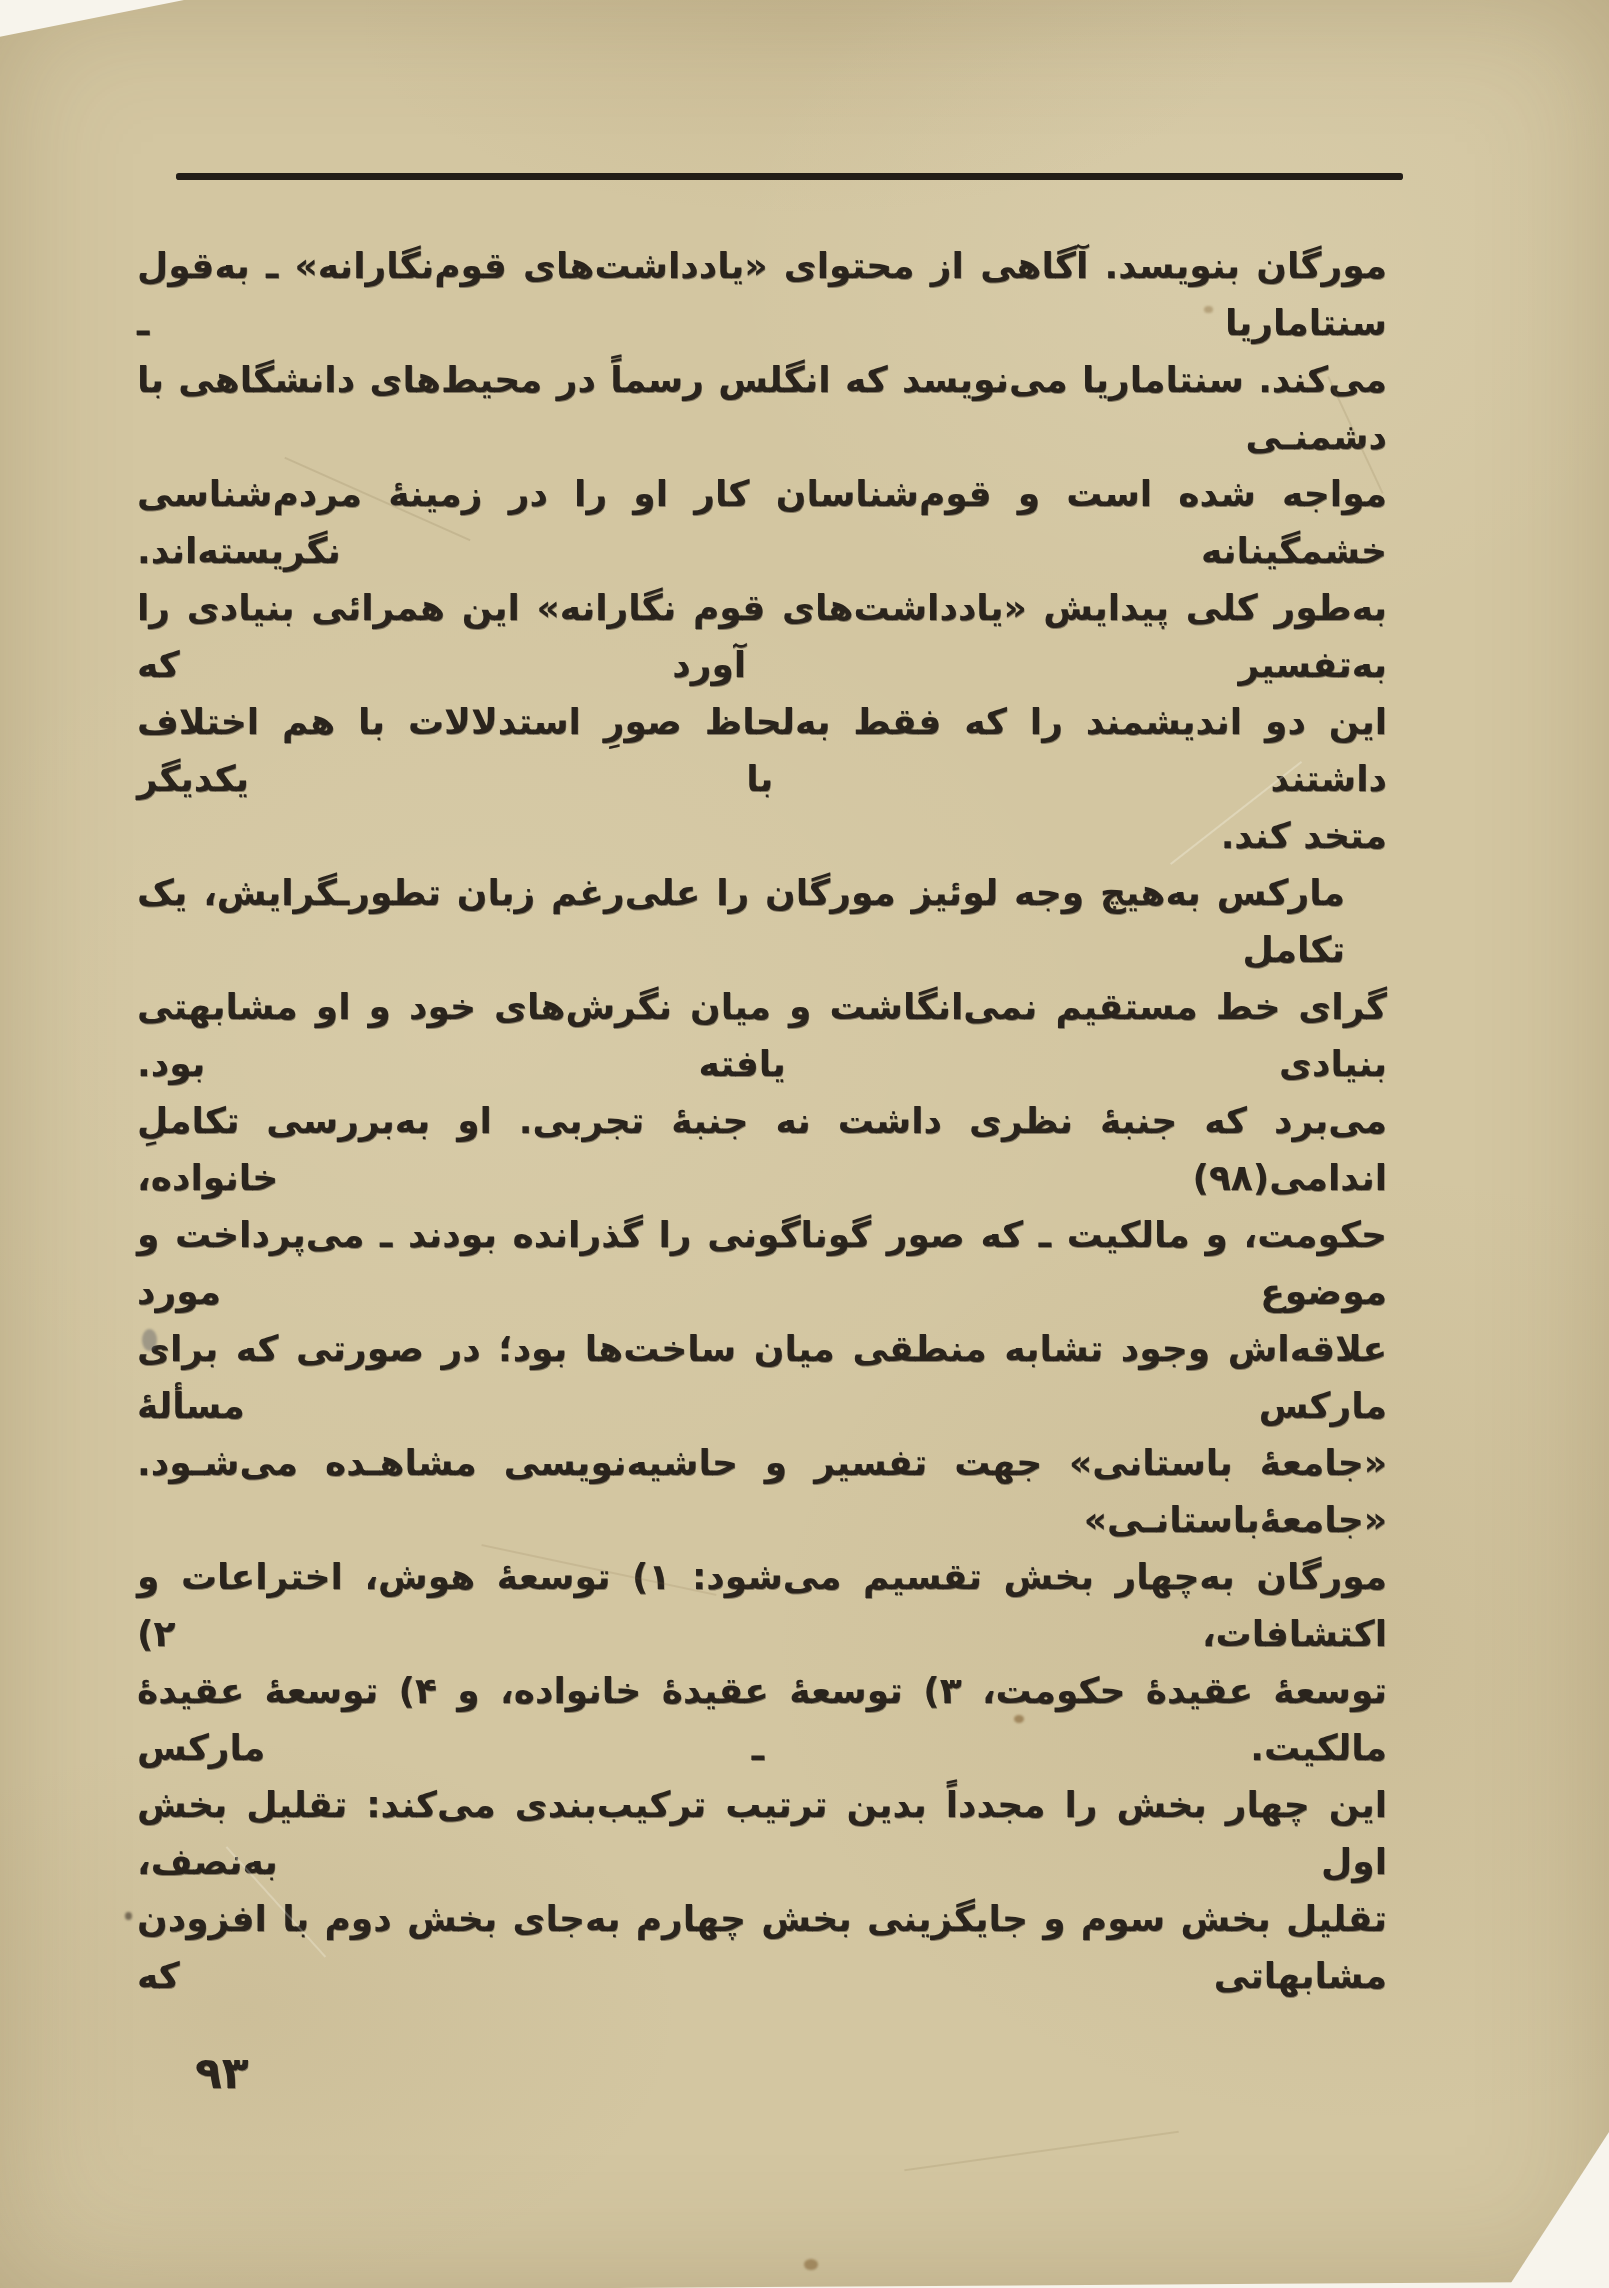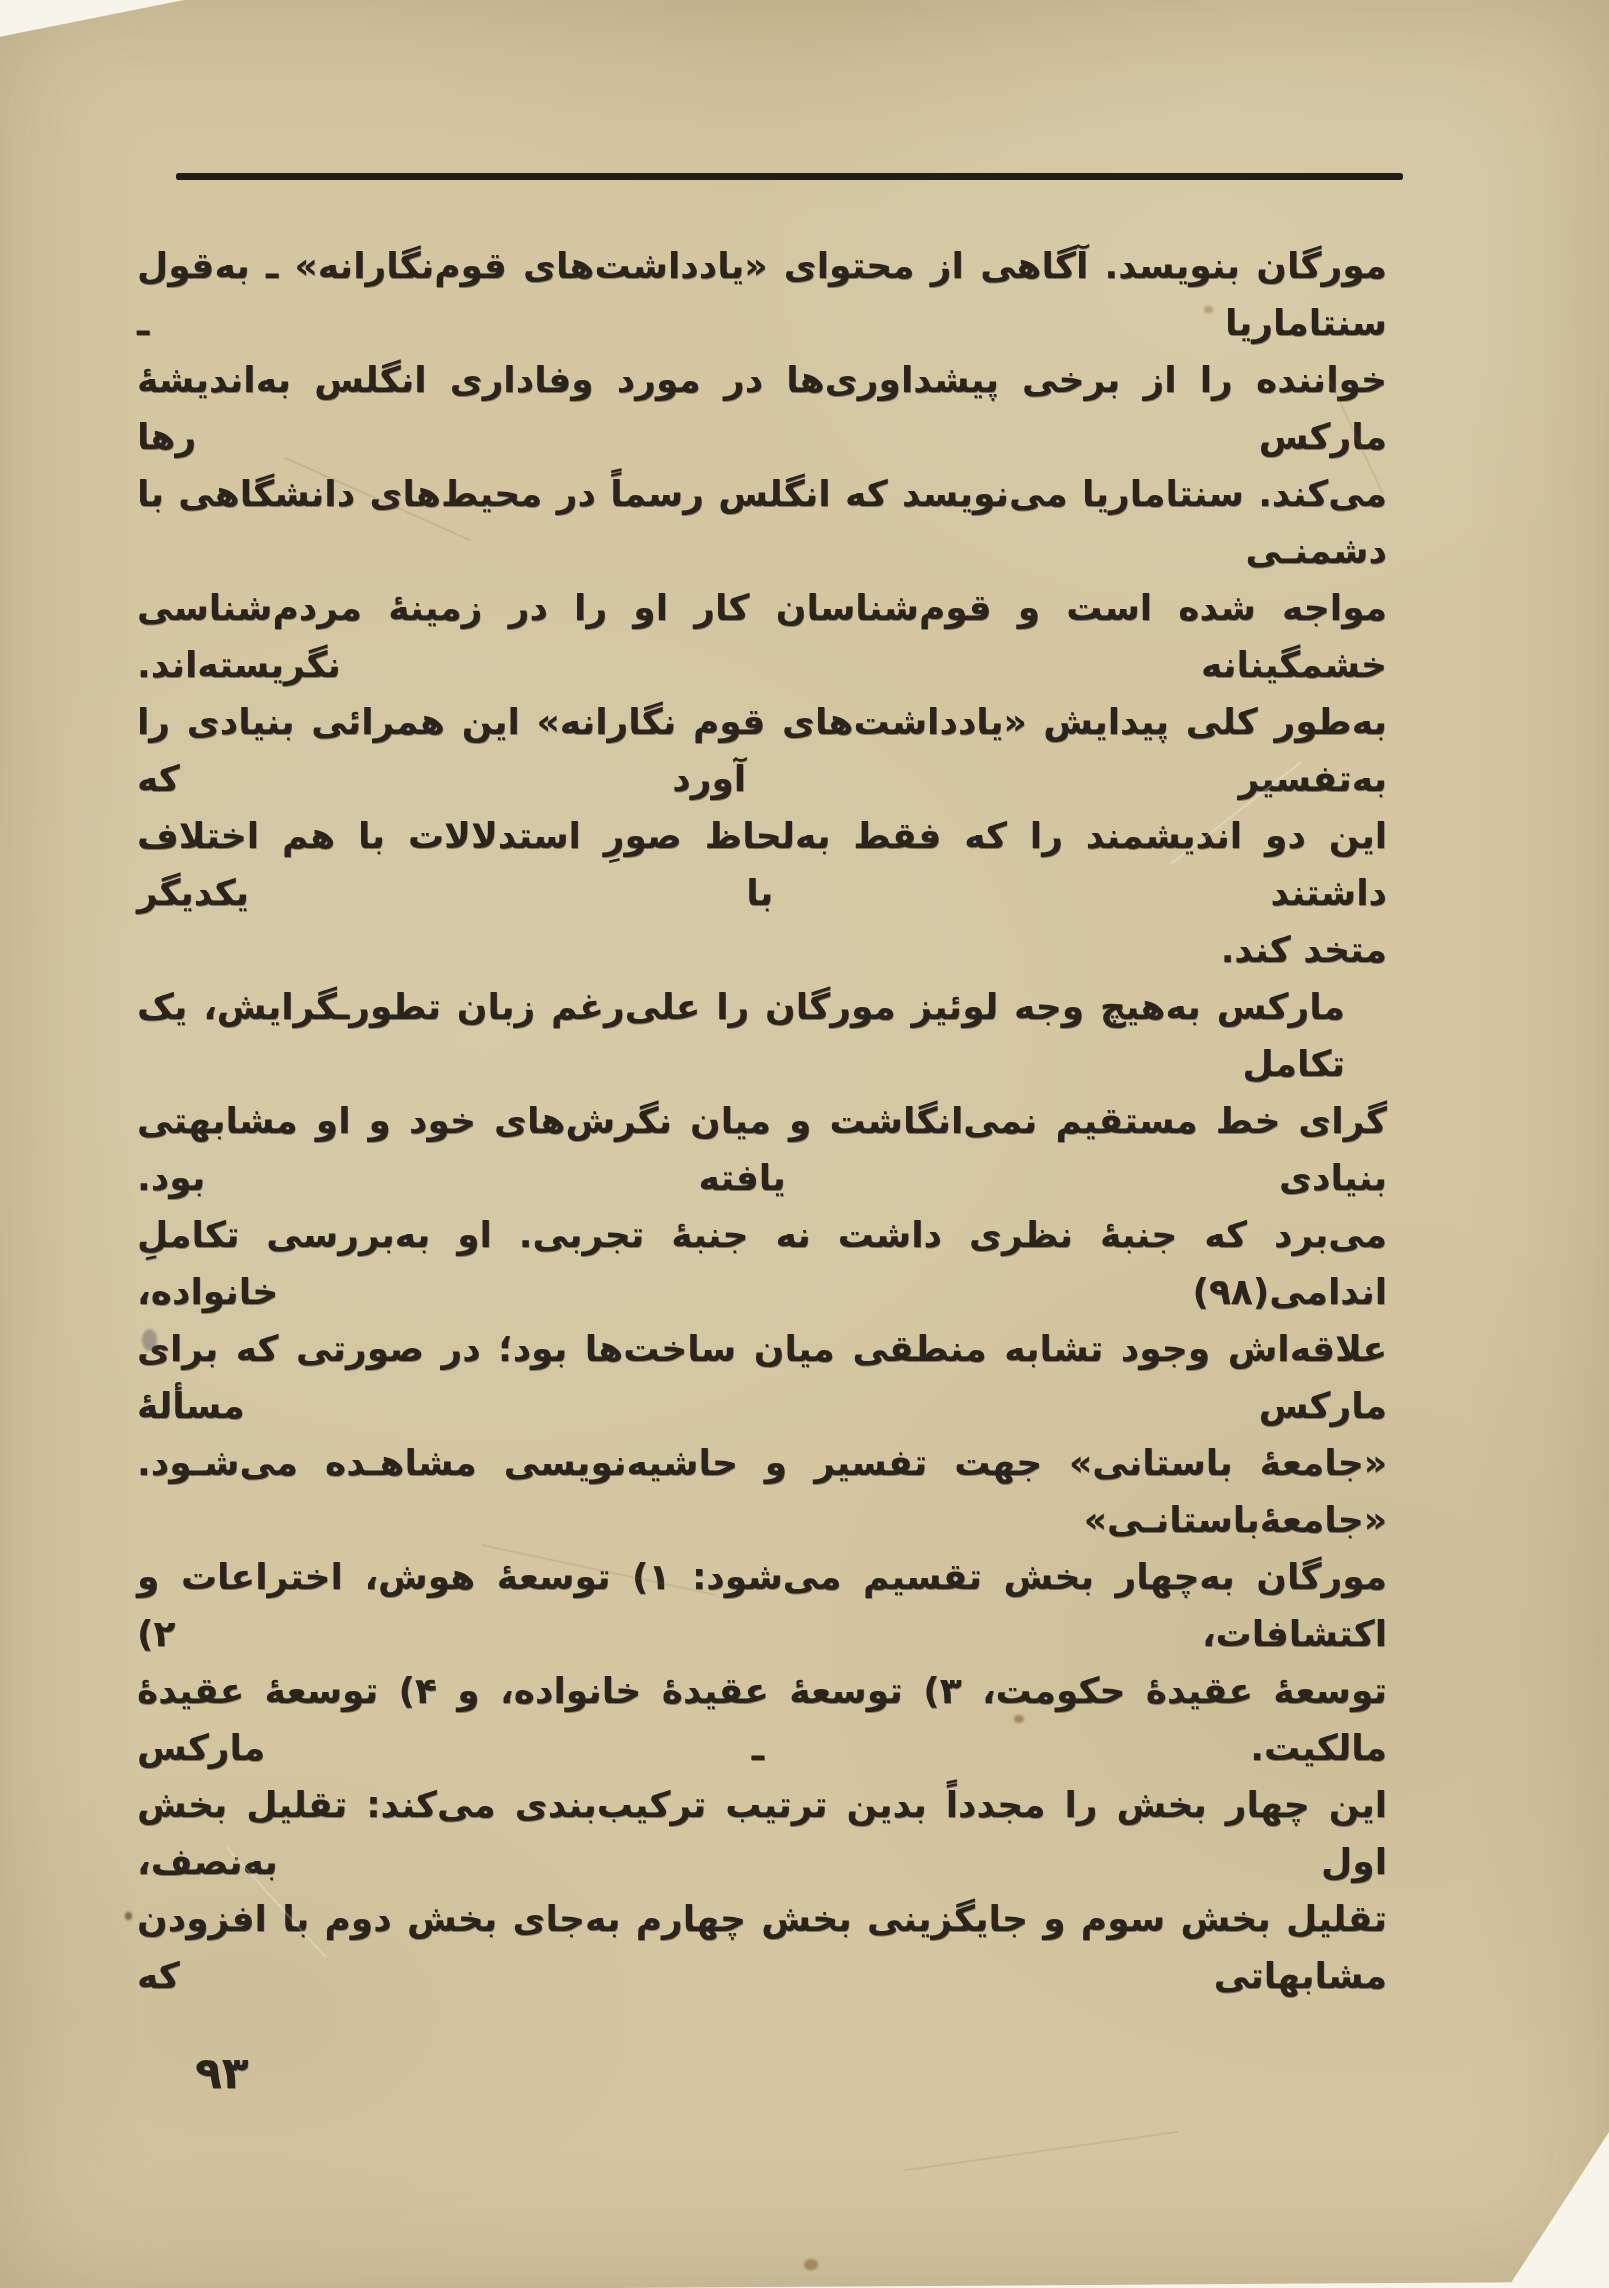--- a/index.html
+++ b/index.html
@@ -81,31 +81,31 @@
 </head>
 <body>
 
 <div class="page">
 
   <div class="rule" style="background: rgb(34, 29, 23);"></div>
 
   <div class="text-block" style="color: rgb(42, 36, 29);">
       <div class="paragraph">
         <div class="line">مورگان بنویسد. آگاهی از محتوای «یادداشت‌های قوم‌نگارانه» ـ به‌قول سنتاماریا ـ</div>
-        <div class="line">خواننده را از برخی پیشداوری‌ها در مورد وفاداری انگلس به‌اندیشهٔ مارکس رها</div>
         <div class="line">می‌کند. سنتاماریا می‌نویسد که انگلس رسماً در محیط‌های دانشگاهی با دشمنـی</div>
         <div class="line">مواجه شده است و قوم‌شناسان کار او را در زمینهٔ مردم‌شناسی خشمگینانه نگریسته‌اند.</div>
         <div class="line">به‌طور کلی پیدایش «یادداشت‌های قوم نگارانه» این همرائی بنیادی را به‌تفسیر آورد که</div>
         <div class="line">این دو اندیشمند را که فقط به‌لحاظ صورِ استدلالات با هم اختلاف داشتند با یکدیگر</div>
         <div class="line last">متخد کند.</div>
       </div>
       <div class="paragraph">
         <div class="line" style="padding-right: 42px;">مارکس به‌هیچ وجه لوئیز مورگان را علی‌رغم زبان تطورـگرایش، یک تکامل</div>
         <div class="line">گرای خط مستقیم نمی‌انگاشت و میان نگرش‌های خود و او مشابهتی بنیادی یافته بود.</div>
         <div class="line">می‌برد که جنبهٔ نظری داشت نه جنبهٔ تجربی. او به‌بررسی تکاملِ اندامی(۹۸) خانواده،</div>
+        <div class="line">حکومت، و مالکیت ـ که صور گوناگونی را گذرانده بودند ـ می‌پرداخت و موضوع مورد</div>
         <div class="line">علاقه‌اش وجود تشابه منطقی میان ساخت‌ها بود؛ در صورتی که برای مارکس مسألهٔ</div>
         <div class="line">«جامعهٔ باستانی» جهت تفسیر و حاشیه‌نویسی مشاهـده می‌شـود. «جامعهٔ‌باستانـی»</div>
         <div class="line">مورگان به‌چهار بخش تقسیم می‌شود: ۱) توسعهٔ هوش، اختراعات و اکتشافات، ۲)</div>
         <div class="line">توسعهٔ عقیدهٔ حکومت، ۳) توسعهٔ عقیدهٔ خانواده، و ۴) توسعهٔ عقیدهٔ مالکیت. ـ مارکس</div>
         <div class="line">این چهار بخش را مجدداً بدین ترتیب ترکیب‌بندی می‌کند: تقلیل بخش اول به‌نصف،</div>
         <div class="line">تقلیل بخش سوم و جایگزینی بخش چهارم به‌جای بخش دوم با افزودن مشابهاتی که</div>
       </div>
     </div>
 
   <div class="page-number" style="color: rgb(42, 36, 29);">۹۳</div>

